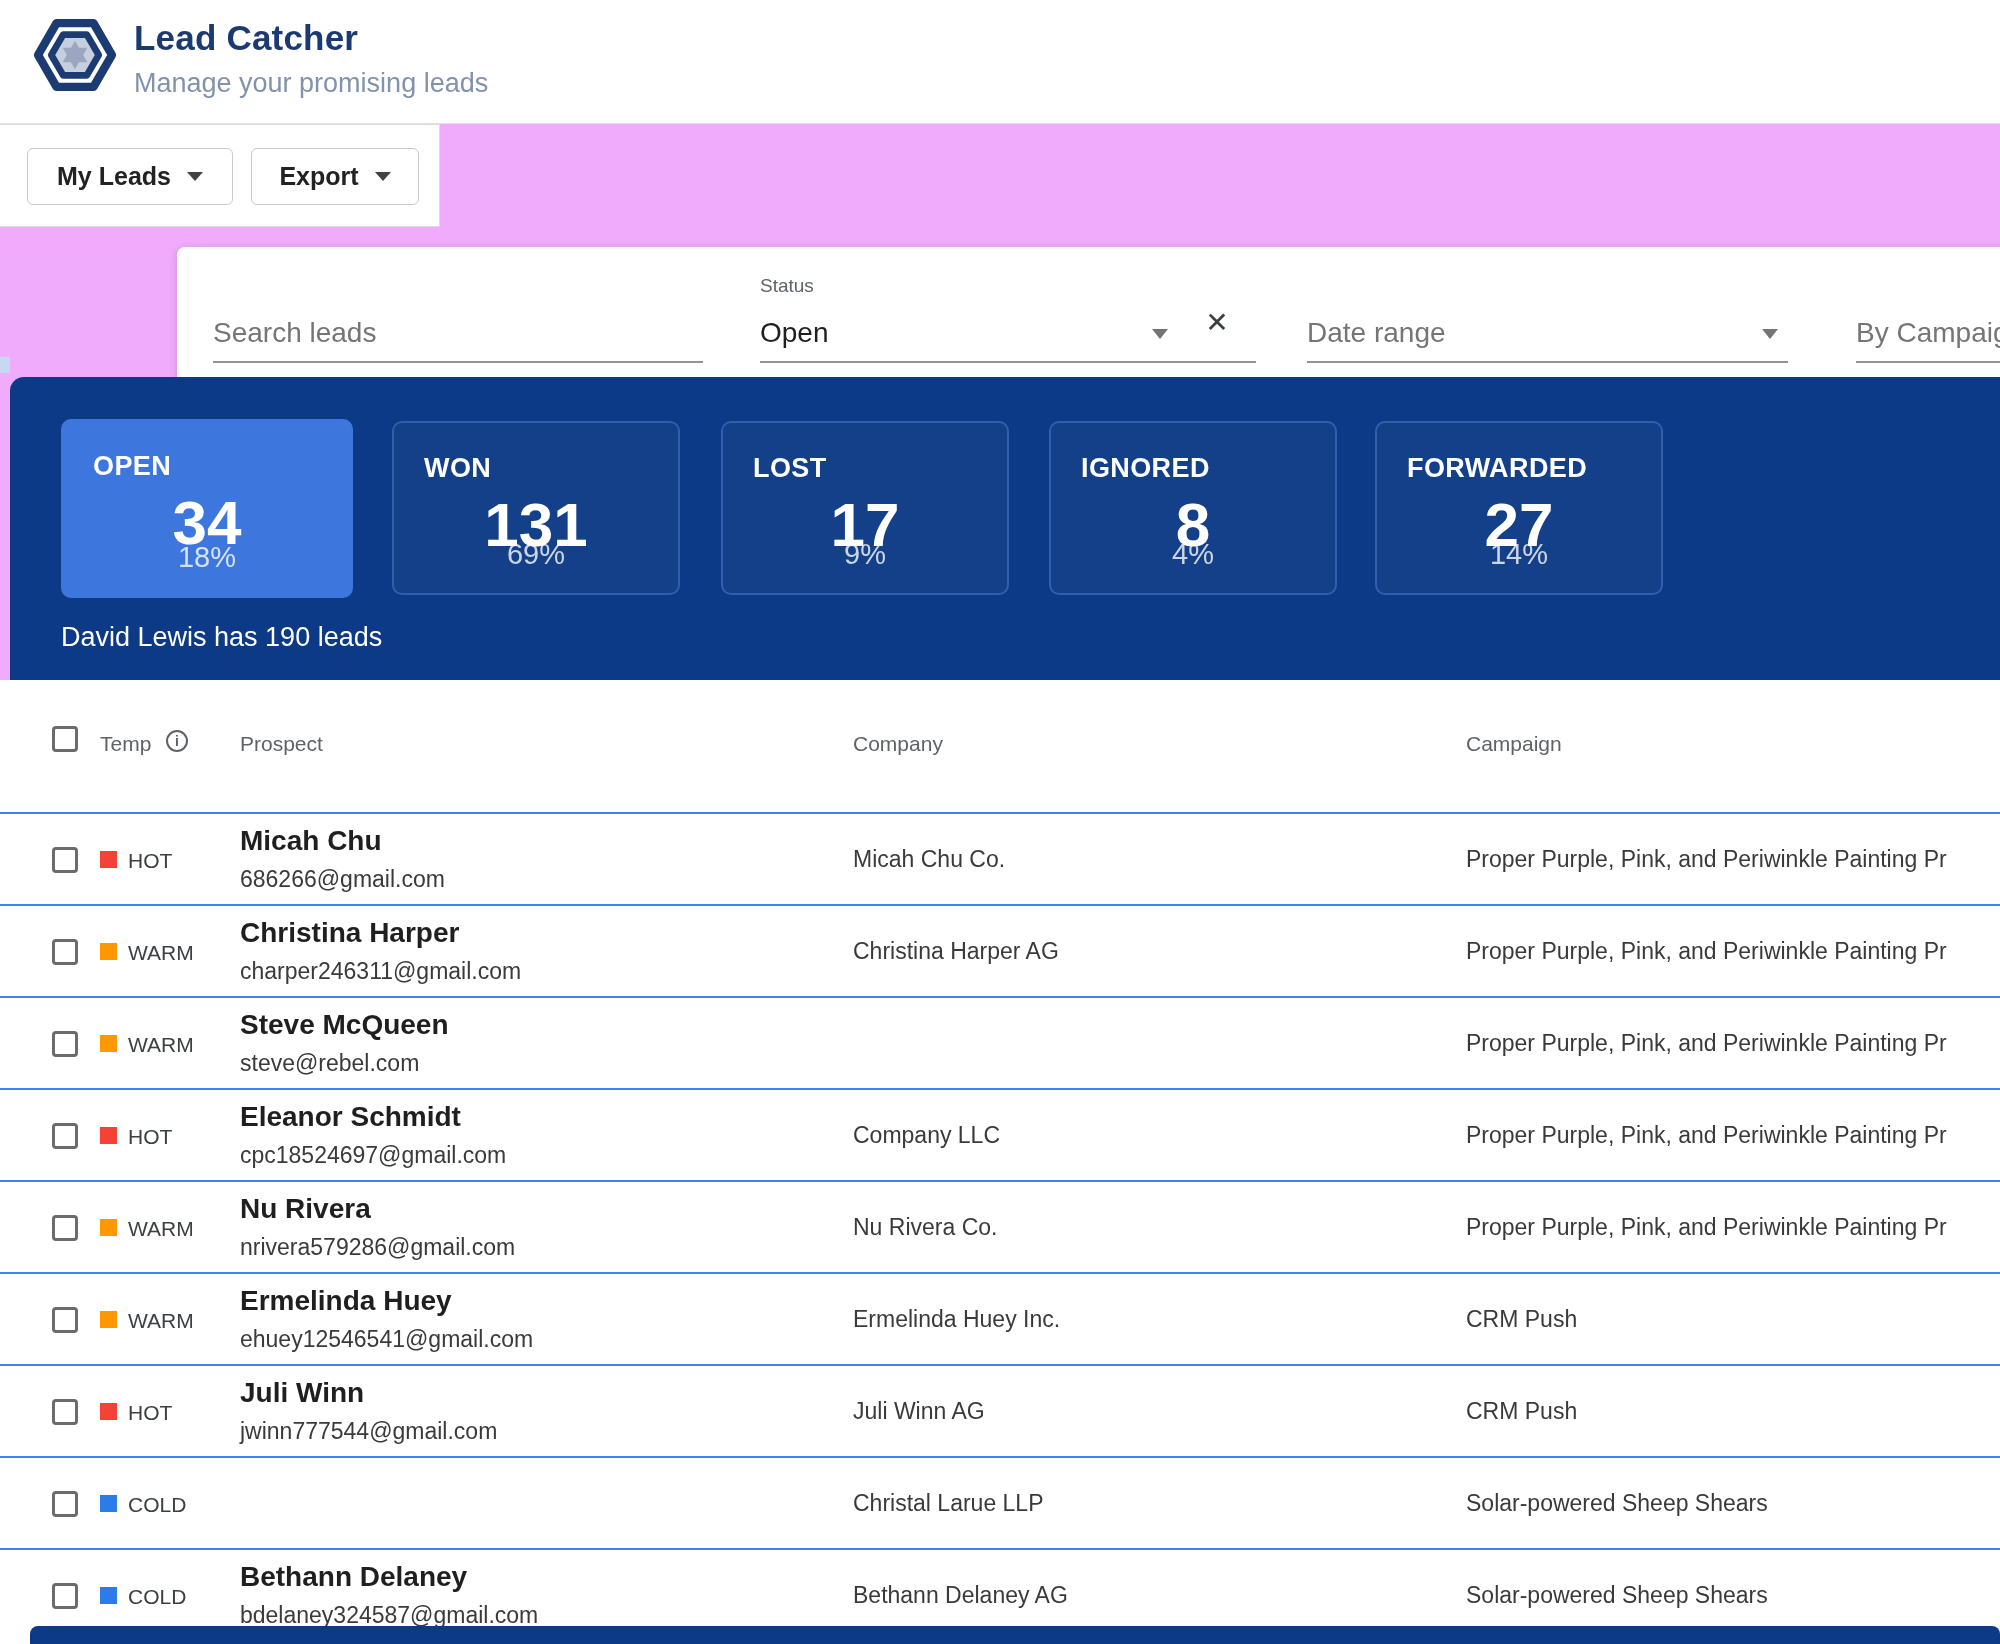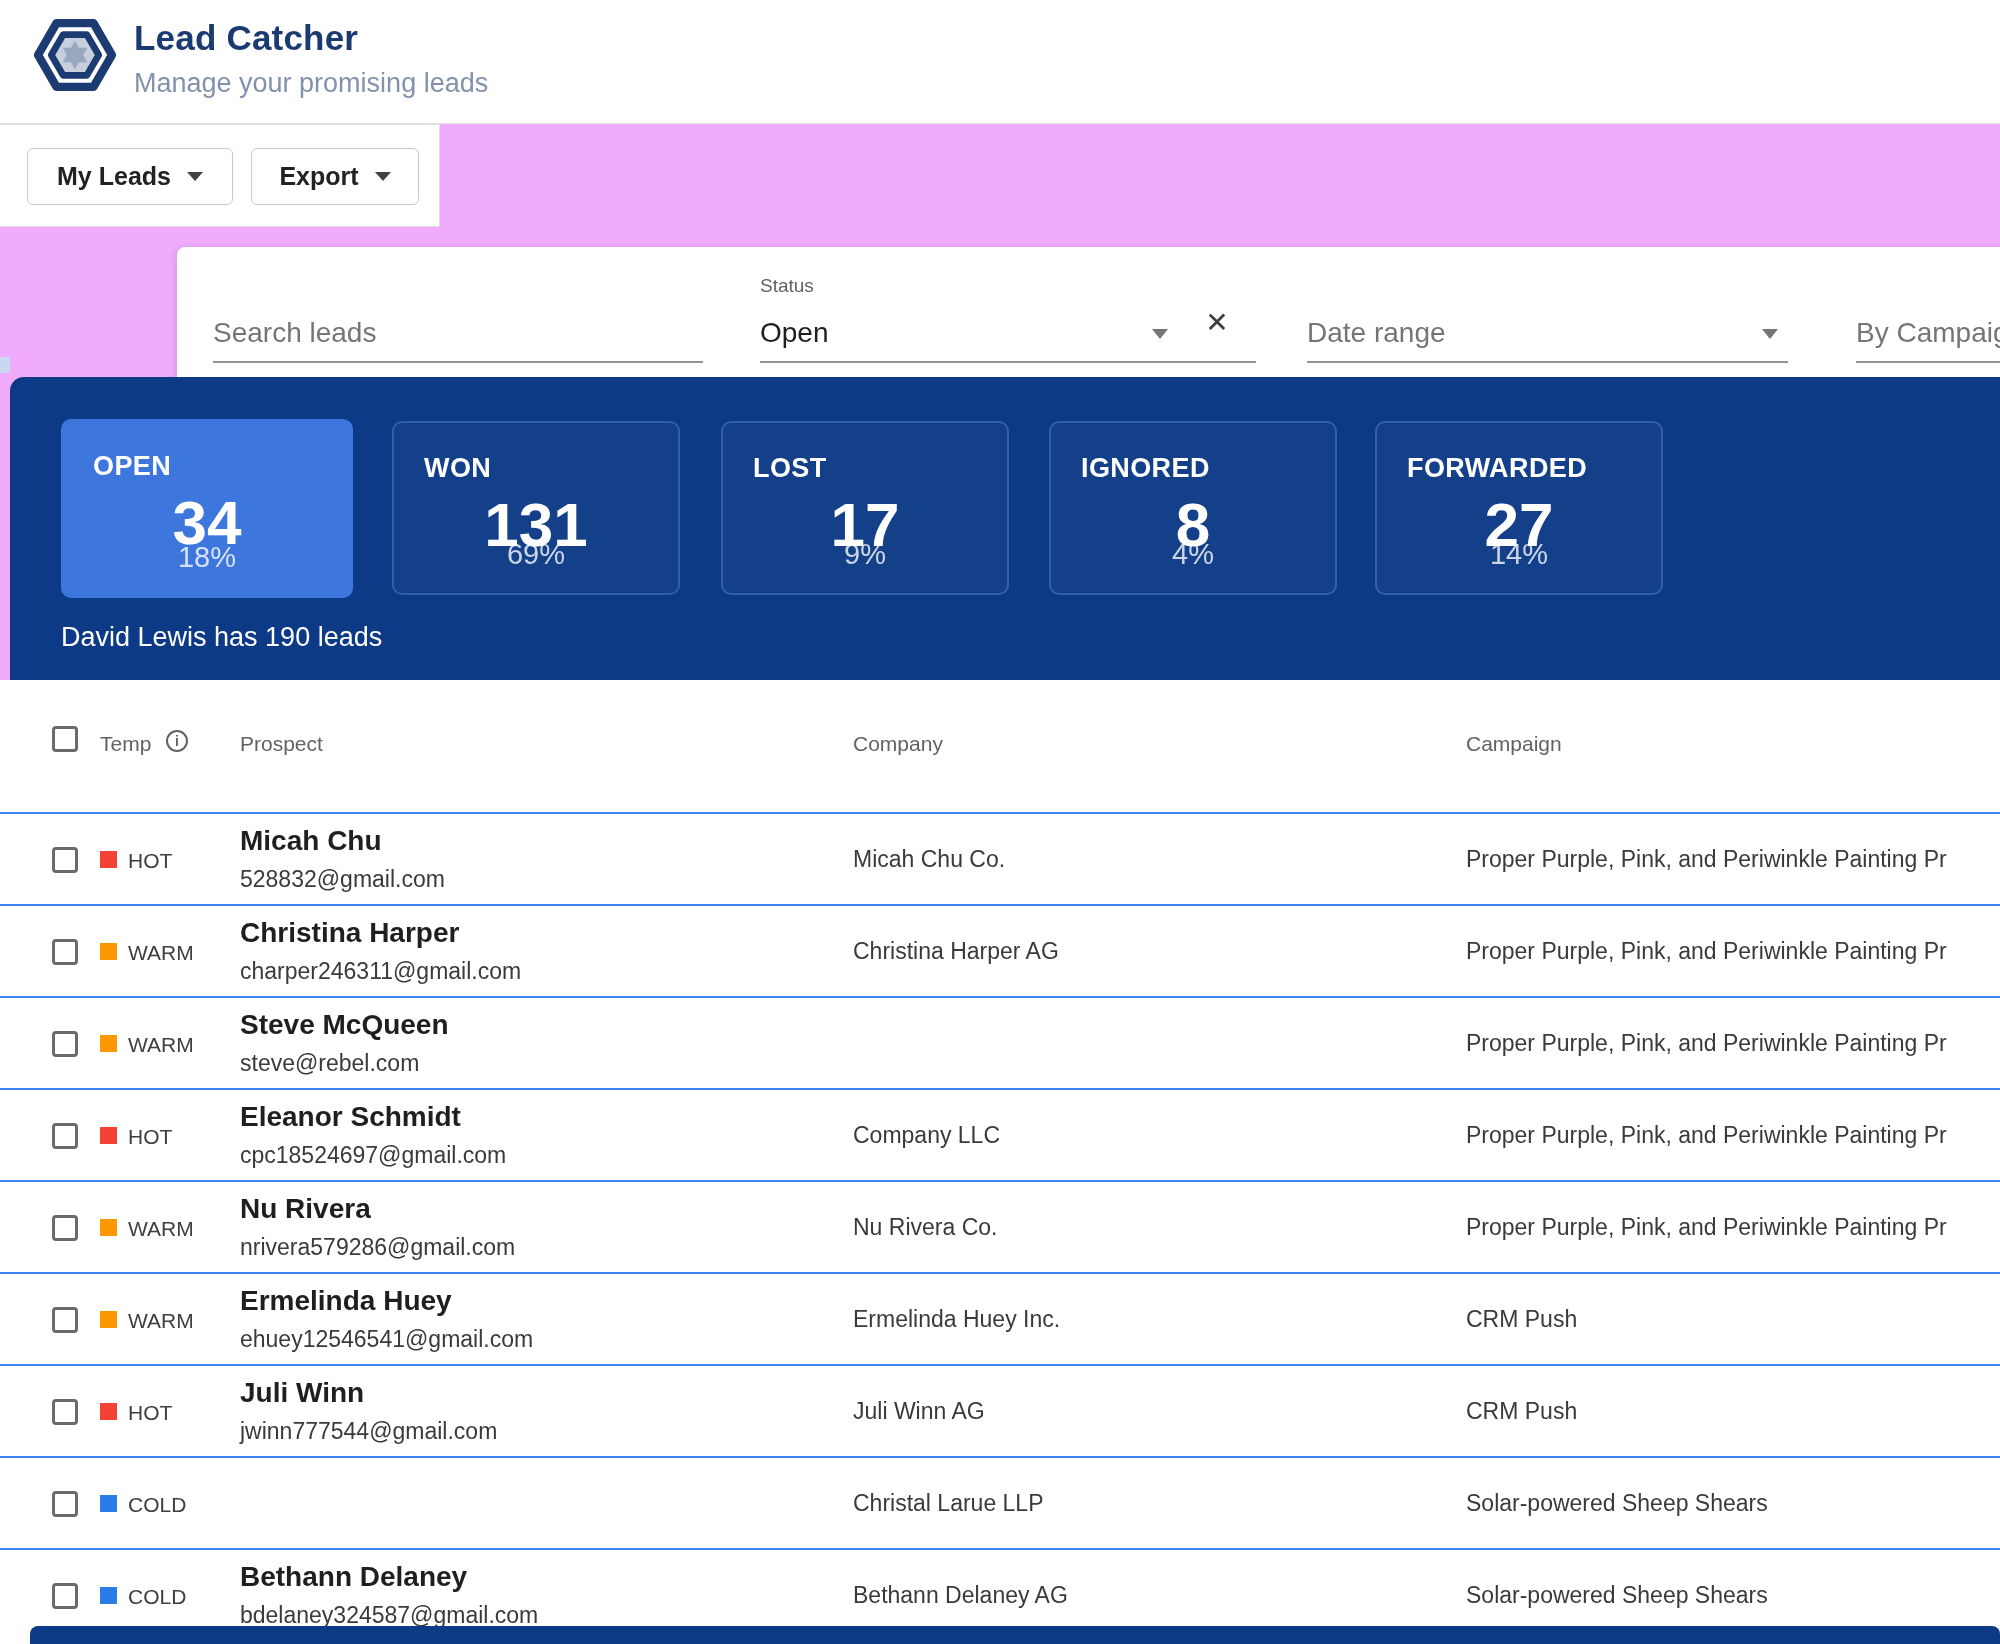--- a/index.html
+++ b/index.html
@@ -213,21 +213,21 @@
       <span class="h-cell h-company">Company</span>
       <span class="h-cell h-campaign">Campaign</span>
     </div>
     <div>
   <div class="t-row">
     <span class="checkbox"></span>
     <span class="temp-square" style="background: rgb(244, 67, 54);"></span>
     <span class="temp-label">HOT</span>
     <div class="prospect">
       <span class="p-name">Micah Chu</span>
-      <span class="p-email">528832@gmail.com</span>
+      <span class="p-email">686266@gmail.com</span>
     </div>
     <span class="company">Micah Chu Co.</span>
     <span class="campaign">Proper Purple, Pink, and Periwinkle Painting Pr</span>
   </div>
 
   <div class="t-row">
     <span class="checkbox"></span>
     <span class="temp-square" style="background: rgb(255, 152, 0);"></span>
     <span class="temp-label">WARM</span>
     <div class="prospect">

